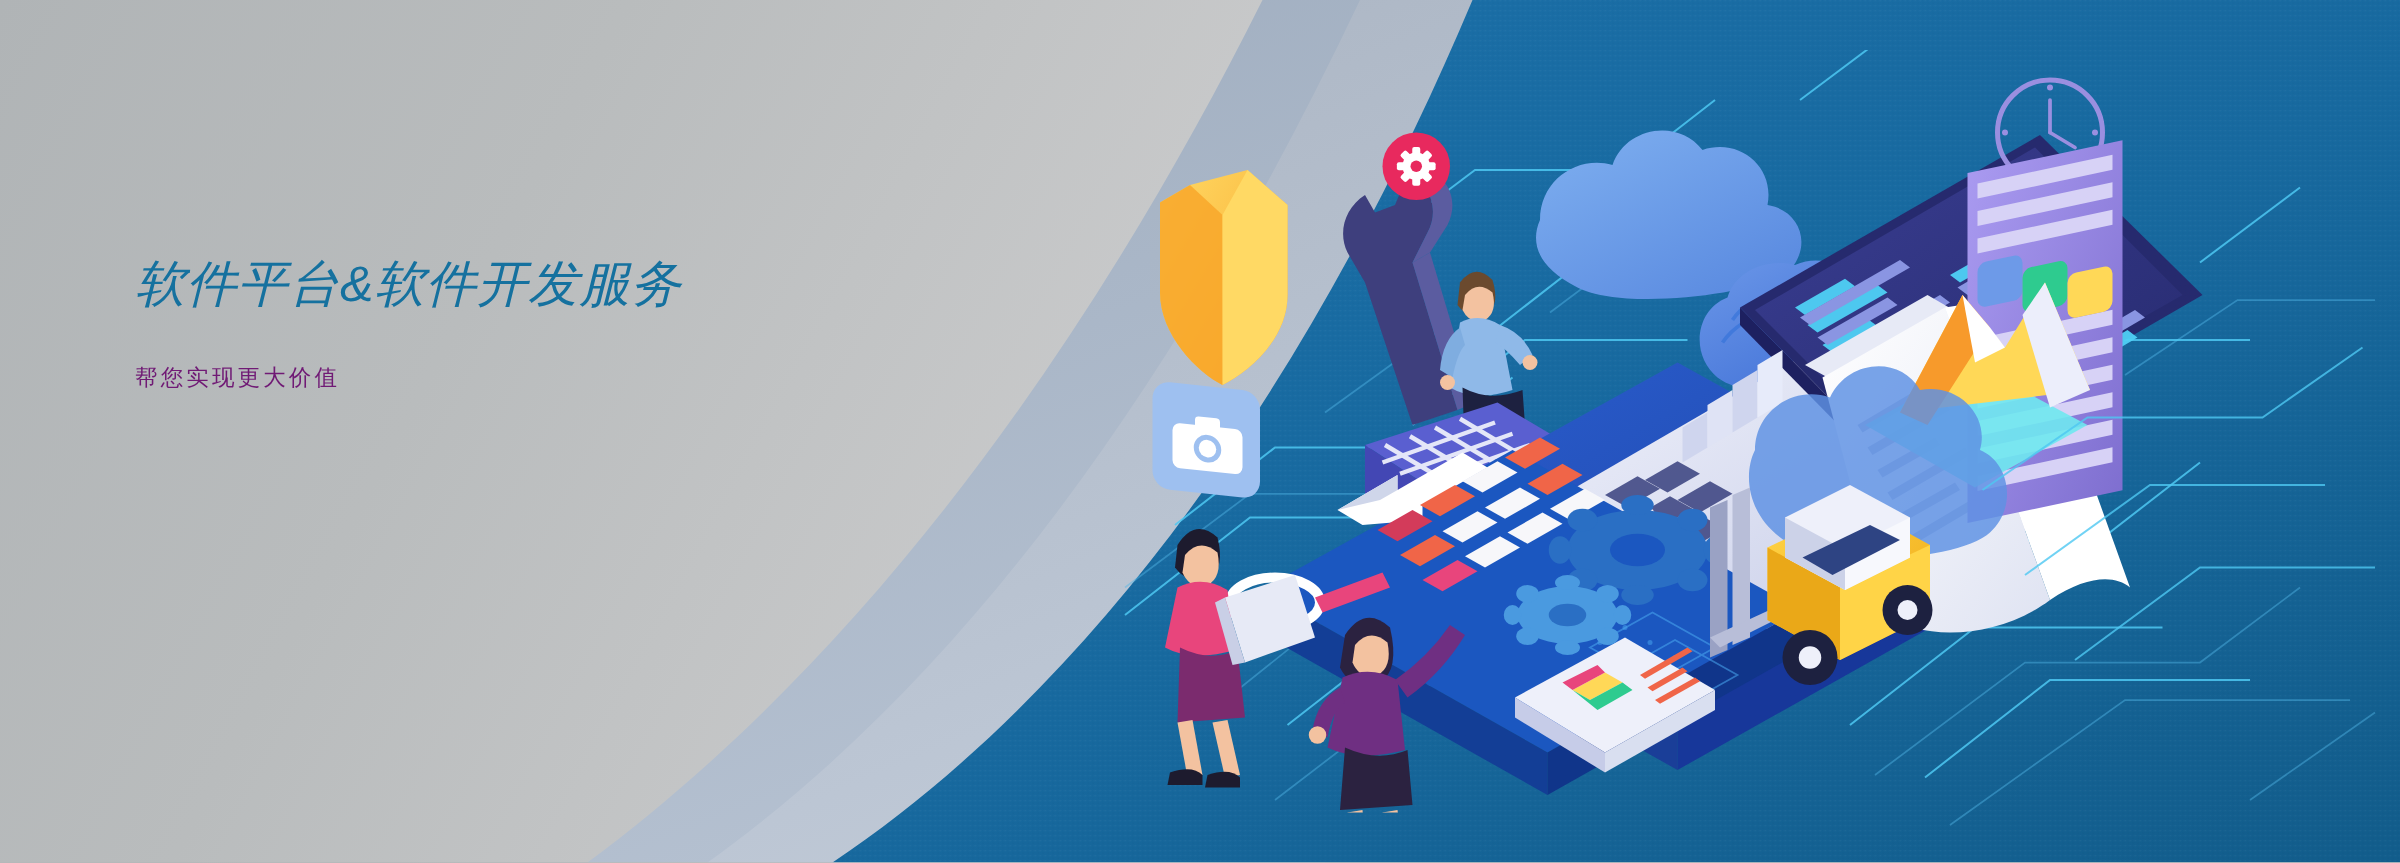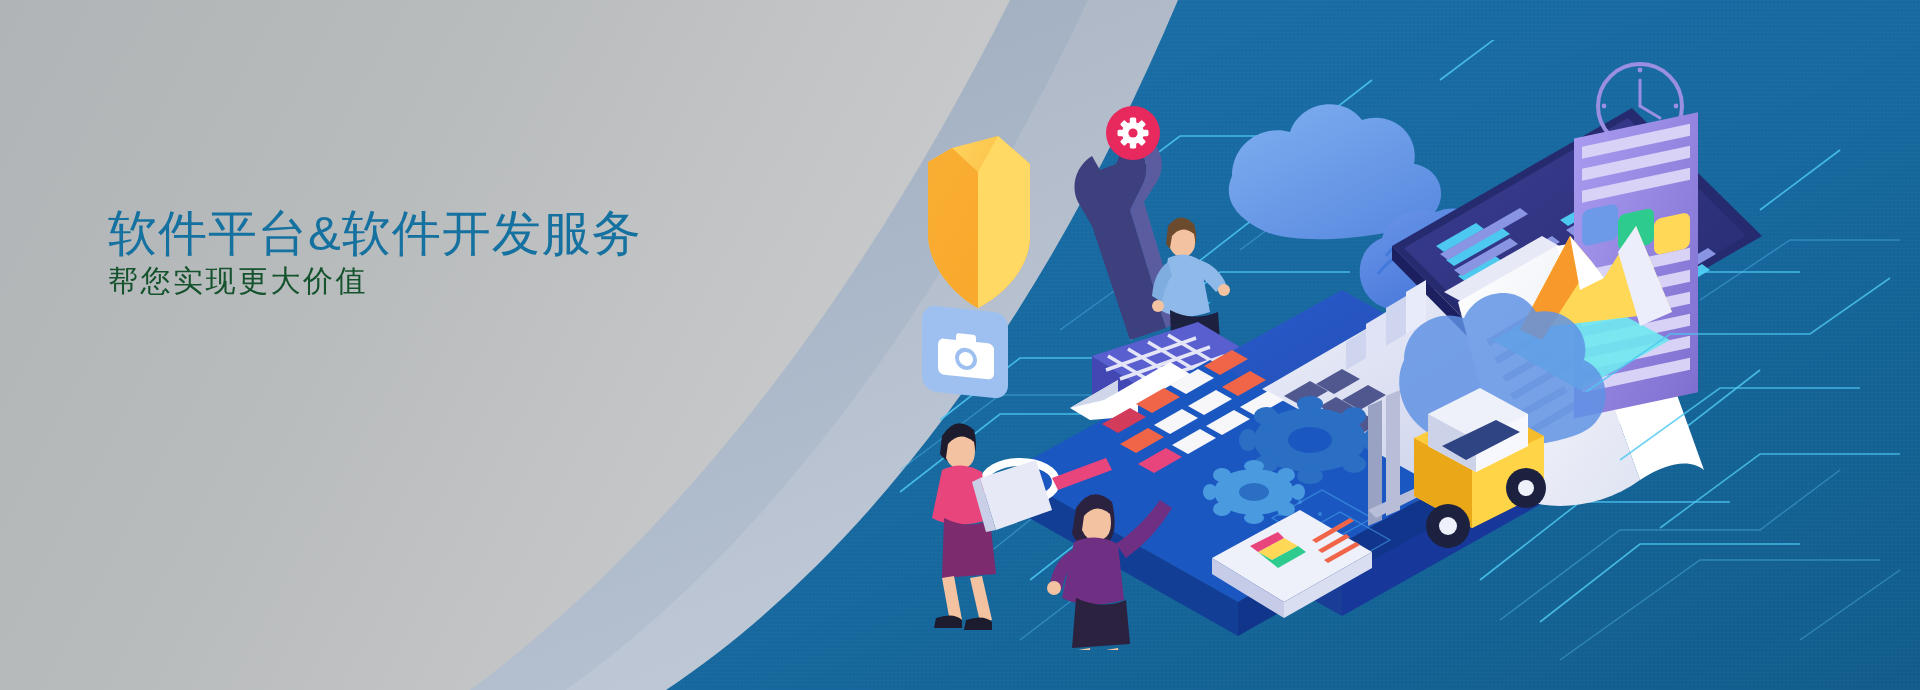--- a/index.html
+++ b/index.html
@@ -9,23 +9,23 @@
   #banner { position:relative; width:1920px; height:690px; overflow:hidden; }
 
   
   .bg-base{ position:absolute; inset:0;
     background:linear-gradient(118deg,#b0b4b6 0%,#b9bcbd 22%,#c9cacb 48%,#dadada 72%,#d2d3d3 100%); }
 
   .bg-svg{ position:absolute; inset:0; }
 
   
   .text-block{ position:absolute; left:108px; top:206px; width:760px; }
-  .headline{ font-size:49px; line-height:1.12; color:#15719f; letter-spacing:1px;
-    font-weight:400; white-space:nowrap; }
-  .subline{ font-size:30px; color:#14532d; letter-spacing:2.5px; }
+  .headline{ font-size:40px; line-height:1.12; color:#15719f; letter-spacing:1px;
+    font-weight:400; white-space:nowrap;font-style:italic; }
+  .subline{ margin-top:39px; font-size:18px; color:#701a75; letter-spacing:2.5px; }
 
   
   .illo{ position:absolute; left:880px; top:40px; width:1040px; height:610px; }
   .illo svg{ display:block; }
 </style>
 </head>
 <body>
 
 <div id="banner">
 

